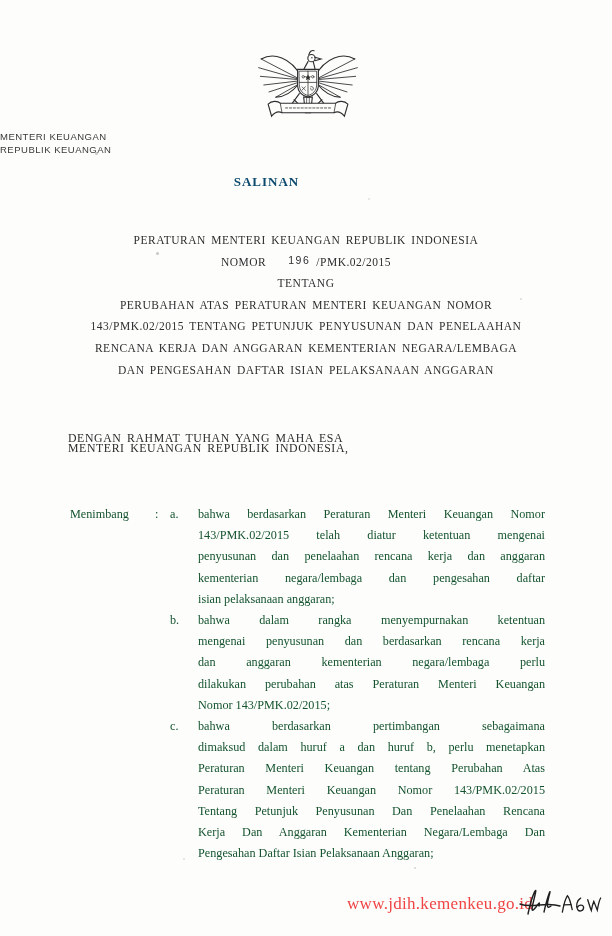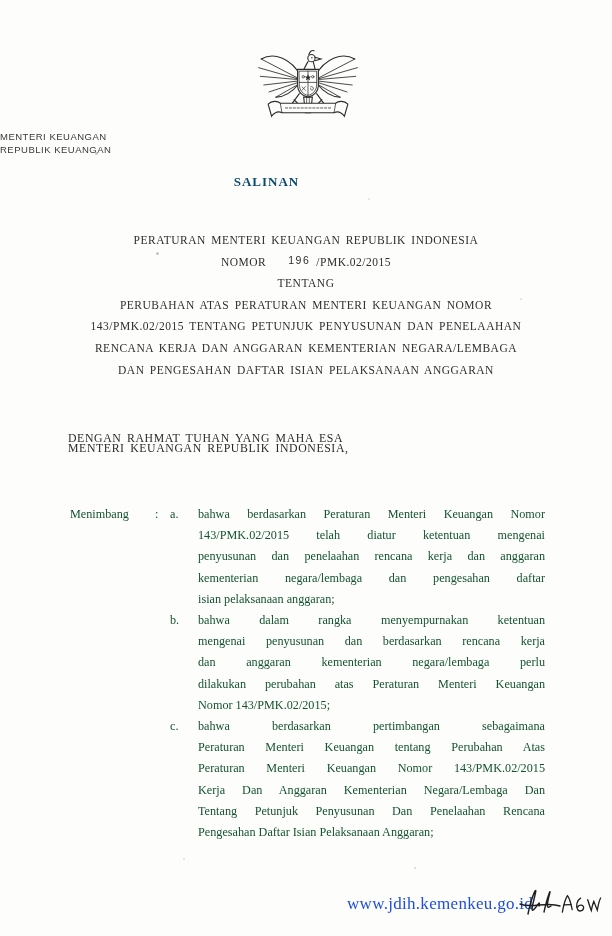--- a/index.html
+++ b/index.html
@@ -58,21 +58,21 @@
   .c-colon{width:15px;flex:none;}
   .c-letter{width:28px;flex:none;}
   .c-text{flex:1;min-width:0;}
   .jline{text-align:justify;text-align-last:justify;white-space:nowrap;}
   .jline.last{text-align:left;text-align-last:left;}
   
   .footer{position:absolute;left:0;top:0;width:612px;height:936px;pointer-events:none;}
   .watermark{
     position:absolute;left:347px;top:894px;
     font-size:17px;letter-spacing:.3px;
-    color:#1d4ed8;
+    color:#ef4444;
   }
   .paraf{position:absolute;left:516px;top:882px;}
   .initials{position:absolute;left:560px;top:893px;}
   
   .speck{position:absolute;border-radius:50%;background:#9a9a96;opacity:.55;}
   .s1{left:95px;top:152px;width:3px;height:3px;}
   .s2{left:156px;top:252px;width:3px;height:3px;}
   .s3{left:520px;top:298px;width:2px;height:2px;opacity:.35;}
   .s4{left:368px;top:198px;width:2px;height:2px;opacity:.3;}
   .s5{left:414px;top:867px;width:2px;height:2px;opacity:.4;}
@@ -178,24 +178,25 @@
         <div class="jline">dilakukan perubahan atas Peraturan Menteri Keuangan</div>
         <div class="jline last">Nomor 143/PMK.02/2015;</div>
       </div>
     </div>
     <div class="c-item">
       <div class="c-label"></div>
       <div class="c-colon"></div>
       <div class="c-letter">c.</div>
       <div class="c-text">
         <div class="jline">bahwa berdasarkan pertimbangan sebagaimana</div>
+        <div class="jline">dimaksud dalam huruf a dan huruf b, perlu menetapkan</div>
         <div class="jline">Peraturan Menteri Keuangan tentang Perubahan Atas</div>
         <div class="jline">Peraturan Menteri Keuangan Nomor 143/PMK.02/2015</div>
+        <div class="jline">Tentang Petunjuk Penyusunan Dan Penelaahan Rencana</div>
         <div class="jline">Kerja Dan Anggaran Kementerian Negara/Lembaga Dan</div>
-        <div class="jline">Tentang Petunjuk Penyusunan Dan Penelaahan Rencana</div>
         <div class="jline last">Pengesahan Daftar Isian Pelaksanaan Anggaran;</div>
       </div>
     </div>
   </div>
 
   <div class="footer">
     <span class="watermark">www.jdih.kemenkeu.go.id</span>
     <svg class="paraf" width="48" height="36" viewBox="0 0 48 36" fill="none" stroke="#1f1f1f" stroke-width="1.4" stroke-linecap="round">
       <path d="M12,32 C16,12 22,2 19,13 C17,22 13,34 20,25 C23,21 24,19 23,24"></path>
       <path d="M28,30 C32,12 36,4 33,14 C31,22 30,28 35,24"></path>

